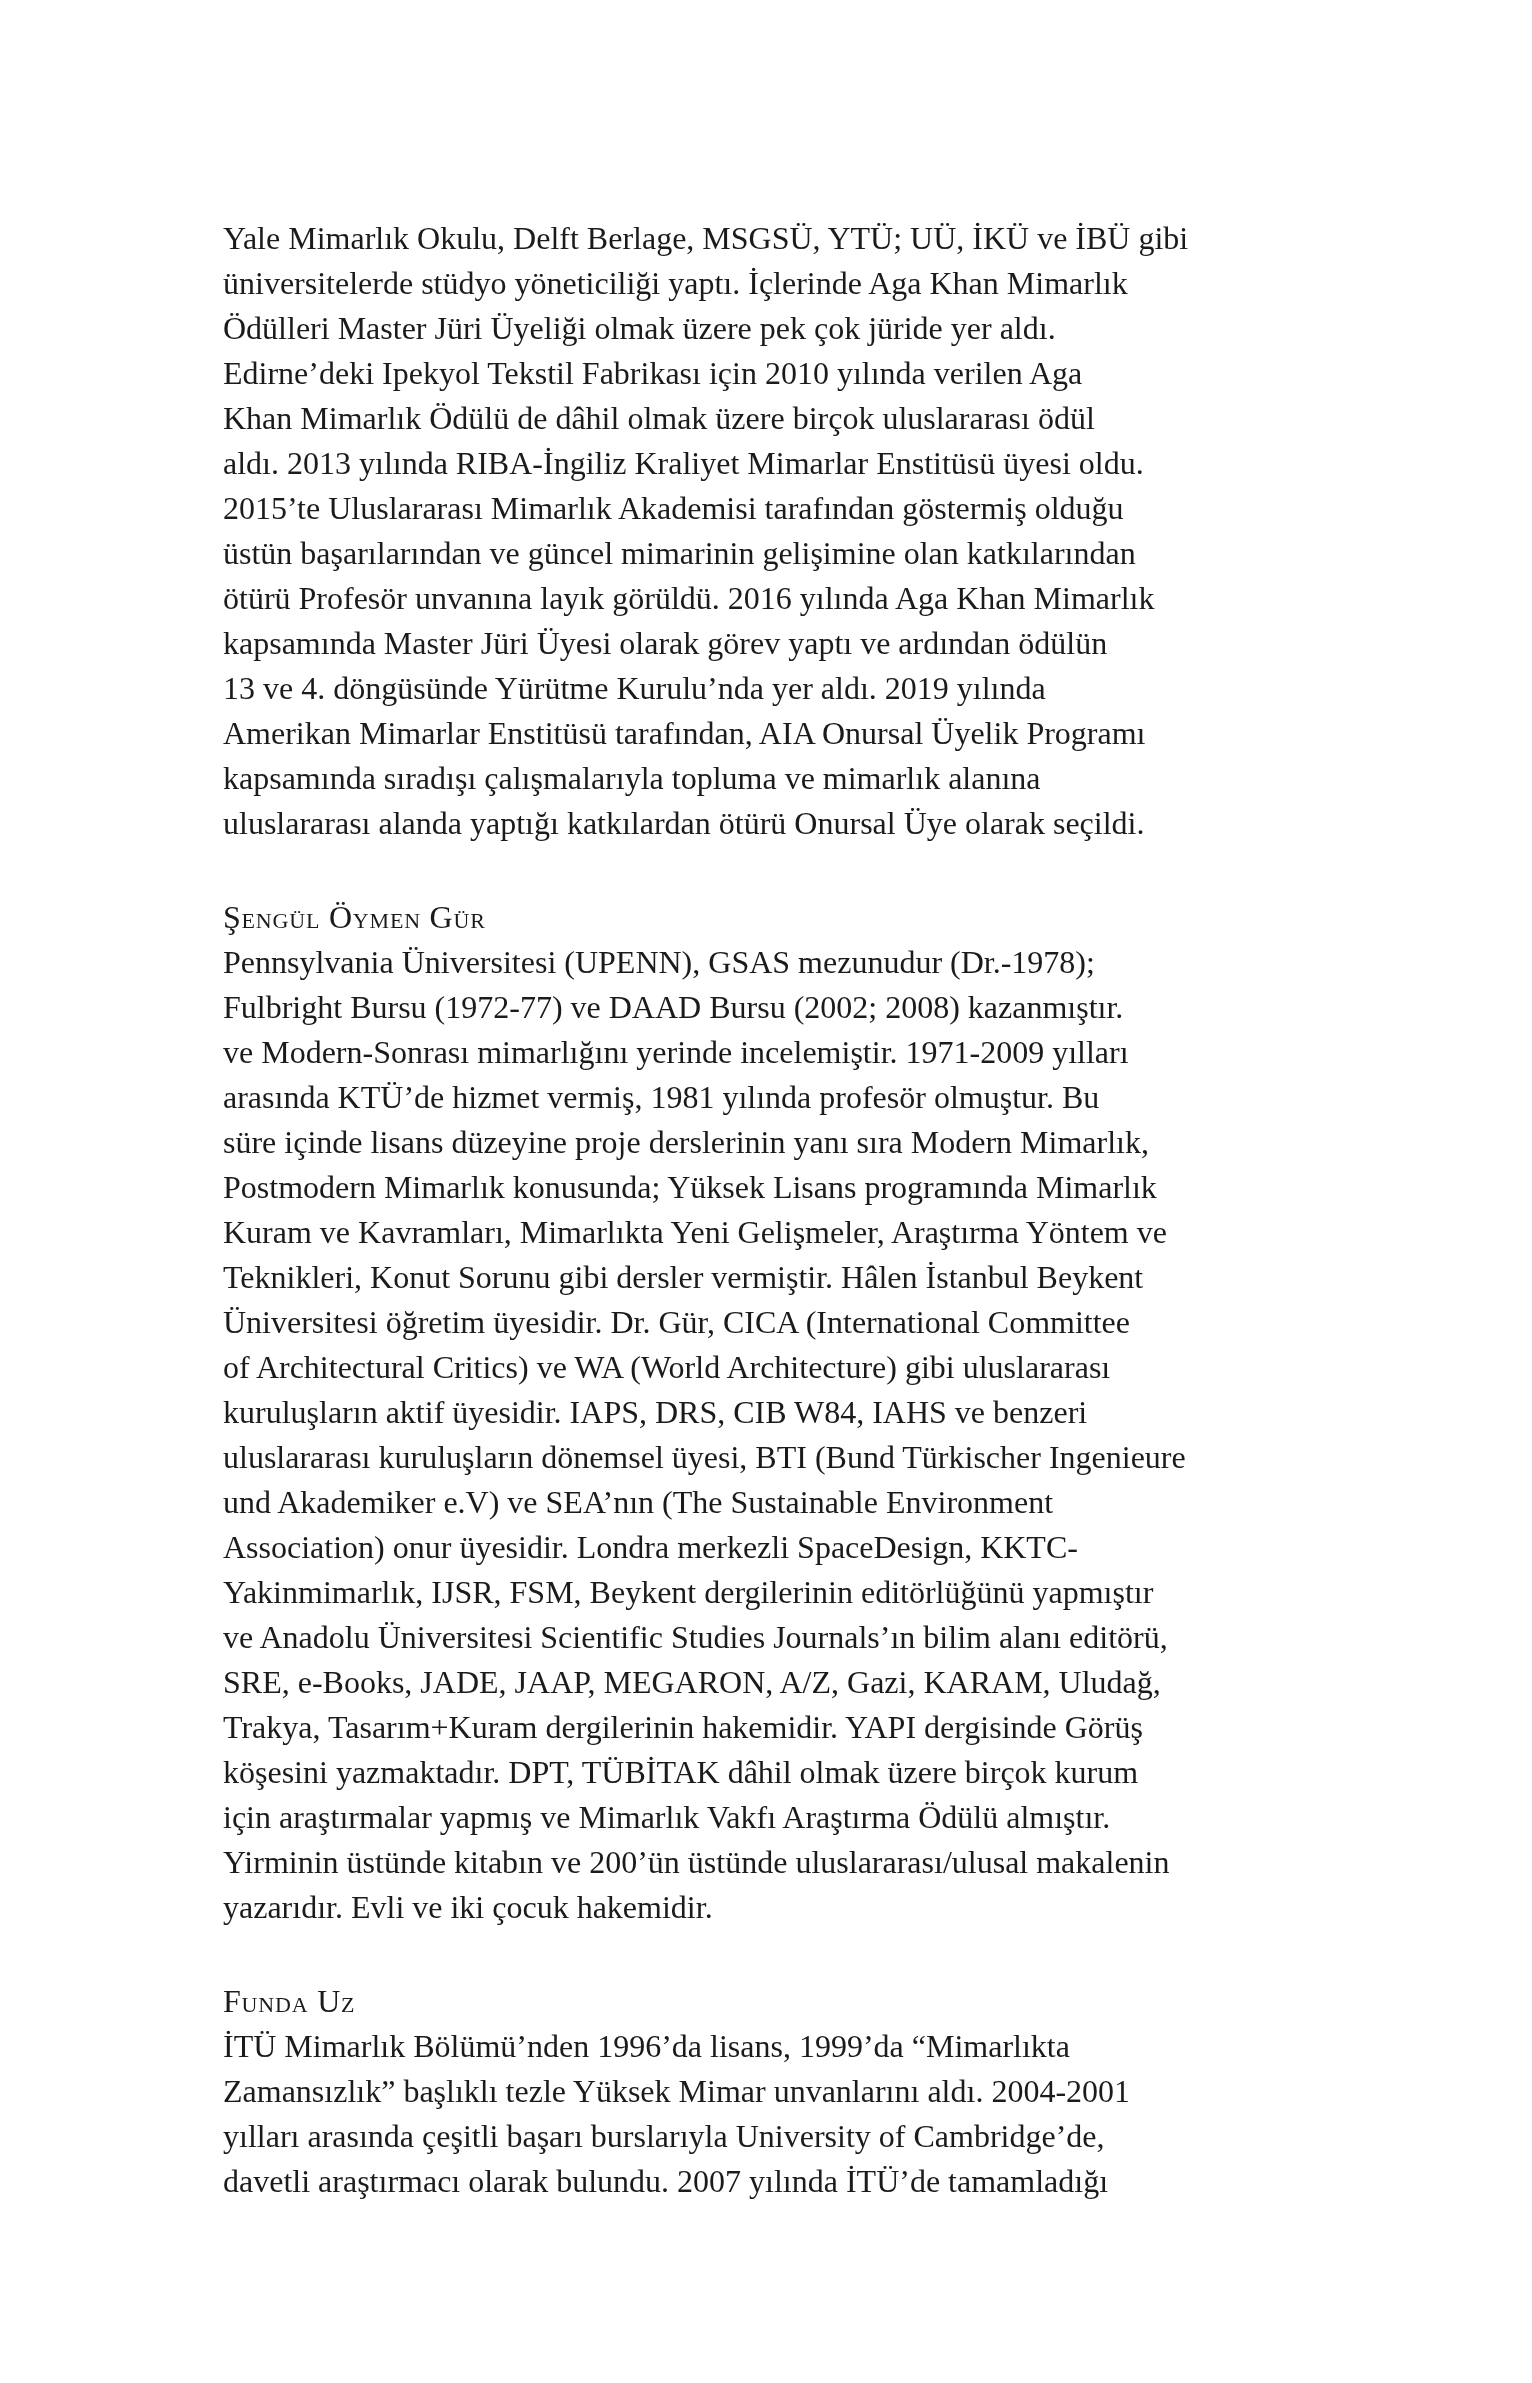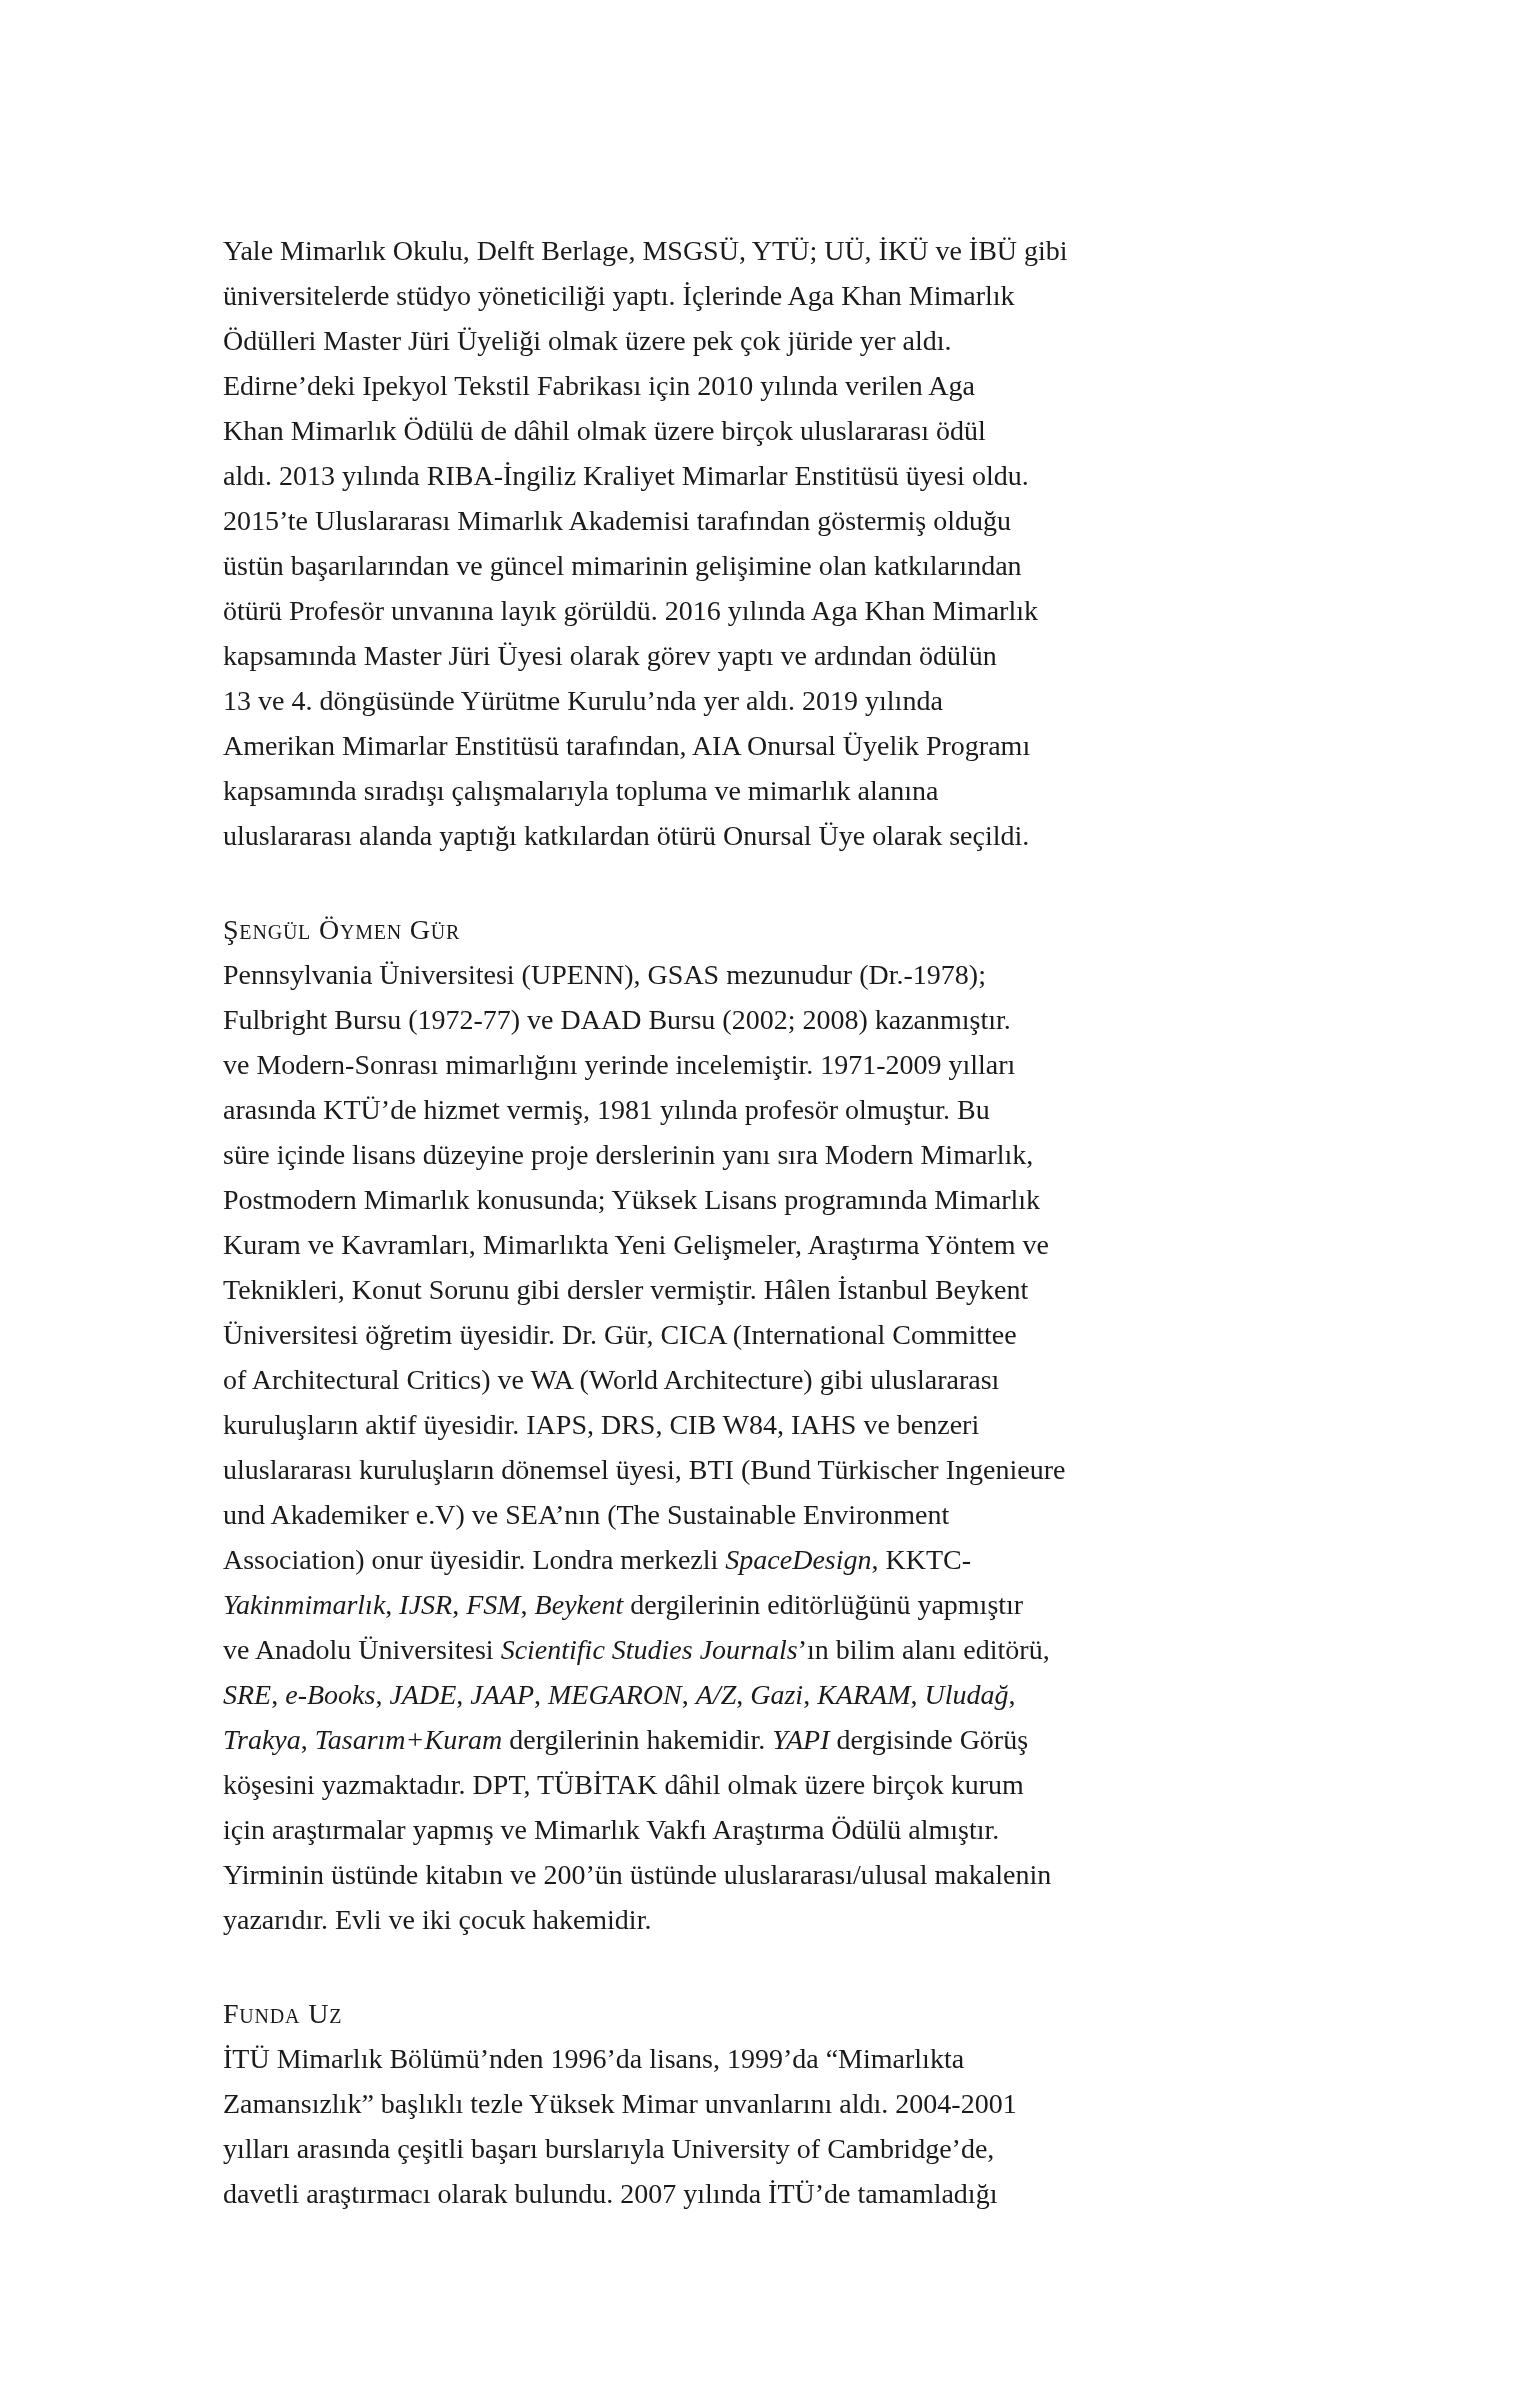--- a/index.html
+++ b/index.html
@@ -10,40 +10,40 @@
   .page {
     position: relative;
     width: 1532px;
     height: 2383px;
     background: #ffffff;
     overflow: hidden;
   }
   .text-block {
     position: absolute;
     left: 223px;
-    top: 228px;
+    top: 216px;
     width: 1095px;
     font-family: "Liberation Serif", "DejaVu Serif", serif;
-    font-size: 28px;
+    font-size: 32px;
     line-height: 45px;
     color: #1b1b1b;
     -webkit-font-smoothing: antialiased;
   }
   .paragraph { margin: 0; }
   .heading {
     font-variant: small-caps;
     letter-spacing: 0.8px;
     margin-top: 49px;
     white-space: nowrap;
   }
   .line {
     white-space: nowrap;
   }
   .seg { font-style: normal; }
-  .seg.italic { font-style: italic; }
+  .seg.italic { }
 </style>
 </head>
 <body>
 
 <div class="page">
   <div class="text-block" id="text-block" style="color: rgb(27, 27, 27);">
       <div class="paragraph">
         <div class="line"><span class="seg">Yale Mimarlık Okulu, Delft Berlage, MSGSÜ, YTÜ; UÜ, İKÜ ve İBÜ gibi</span></div>
         <div class="line"><span class="seg">üniversitelerde stüdyo yöneticiliği yaptı. İçlerinde Aga Khan Mimarlık</span></div>
         <div class="line"><span class="seg">Ödülleri Master Jüri Üyeliği olmak üzere pek çok jüride yer aldı.</span></div>

